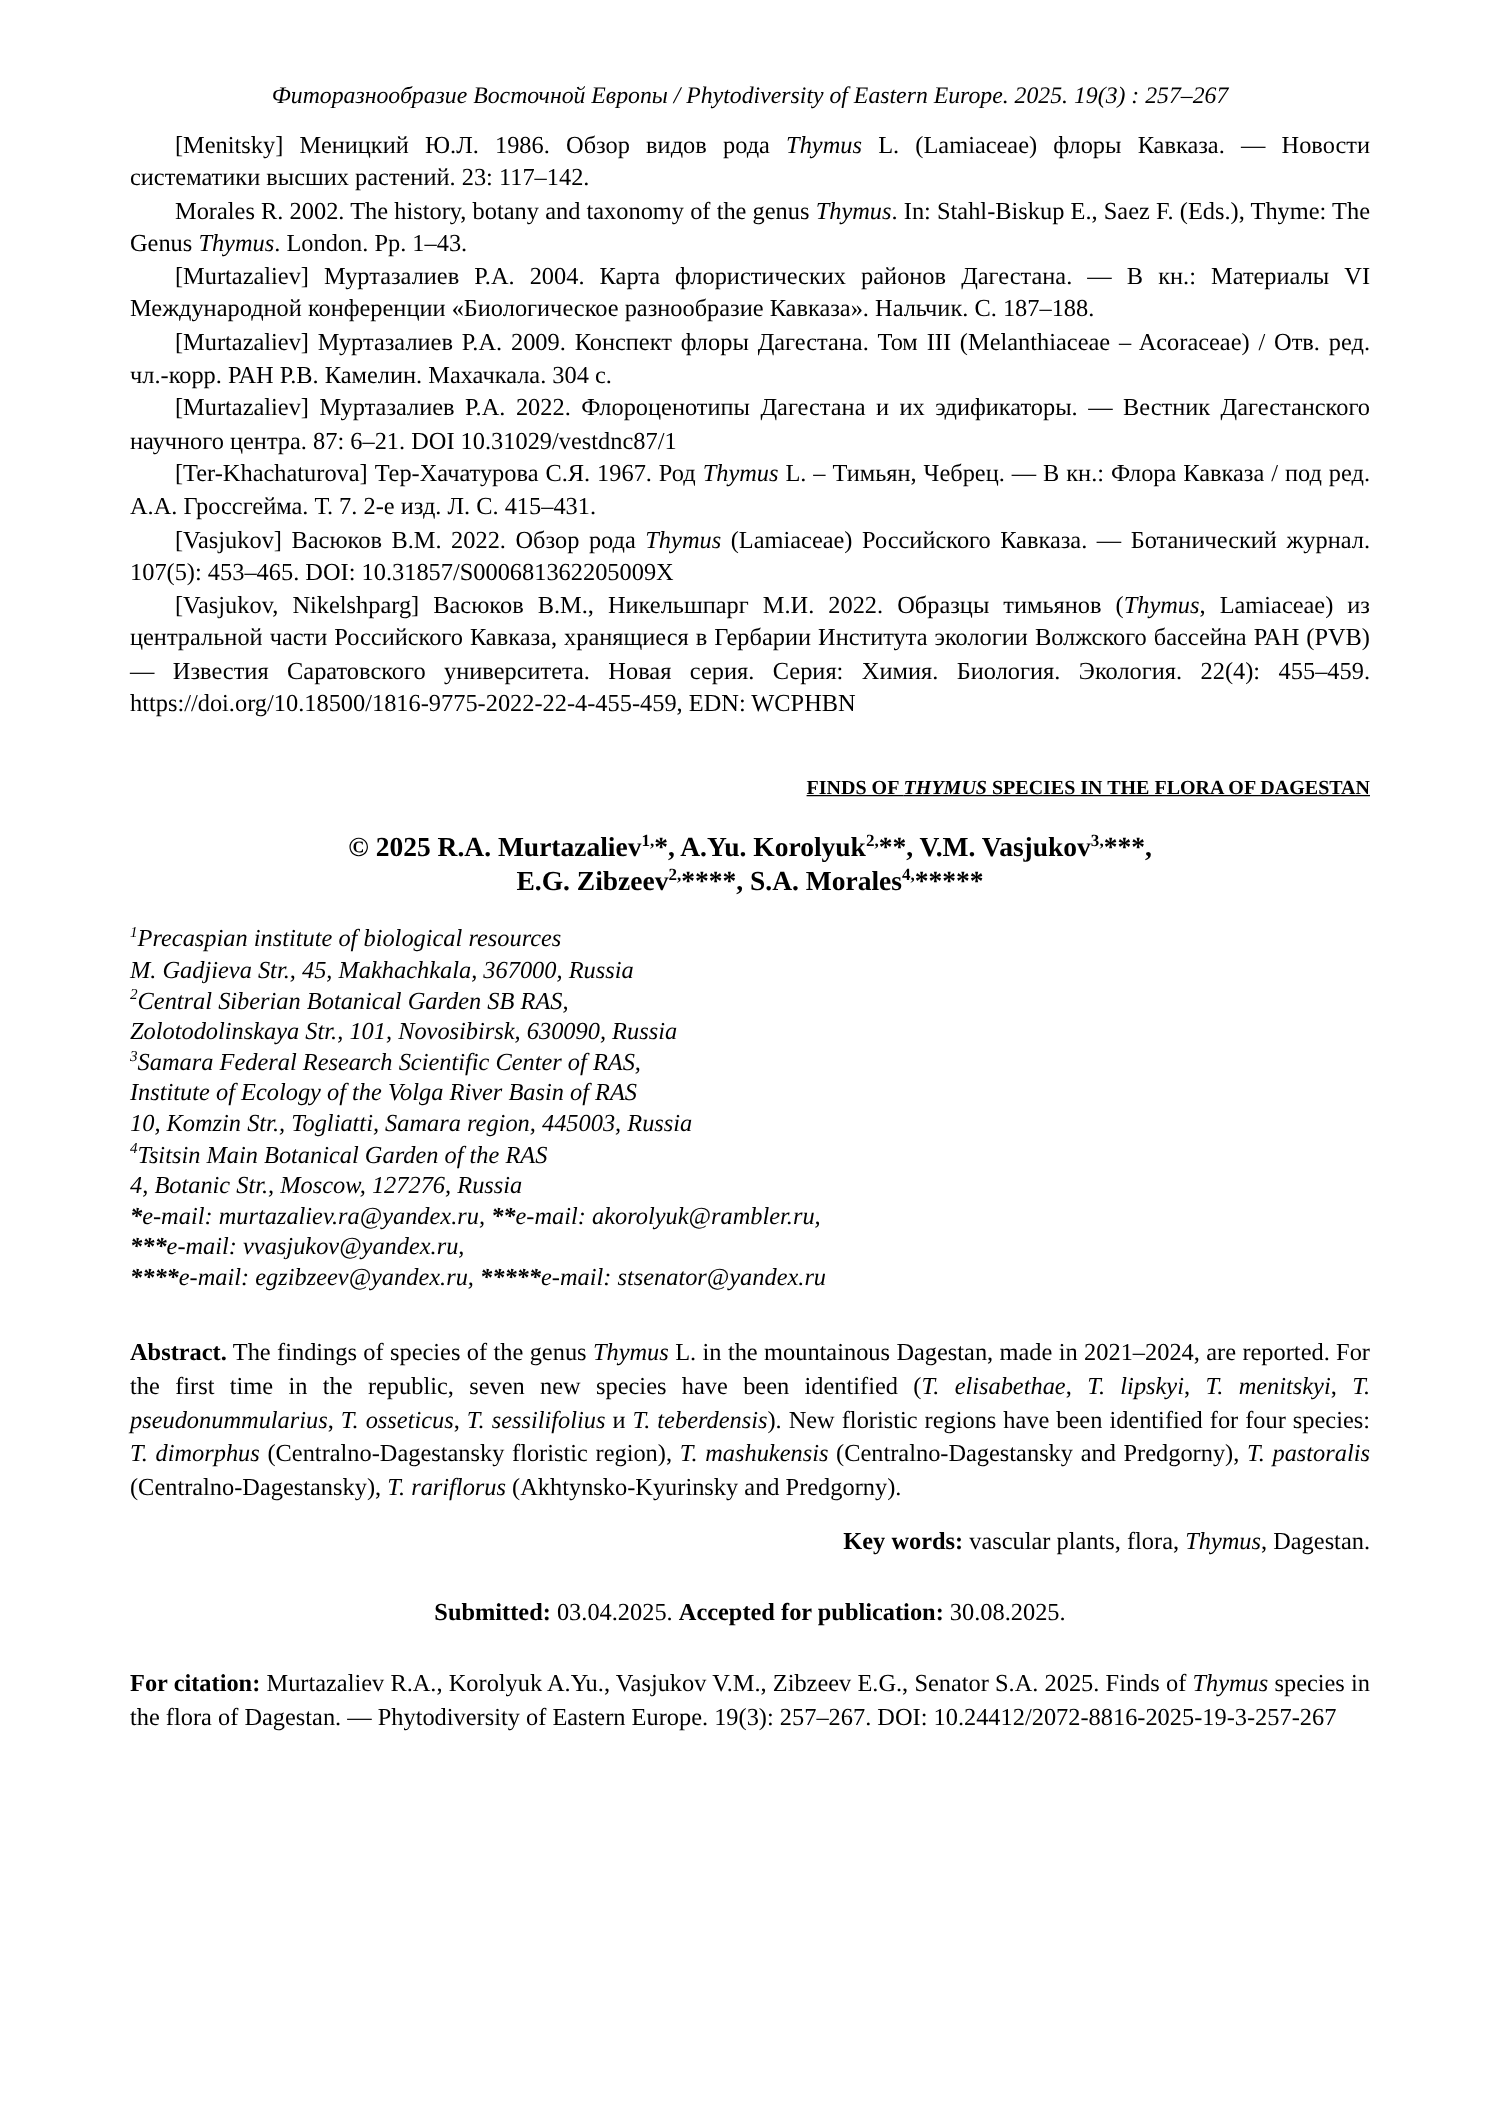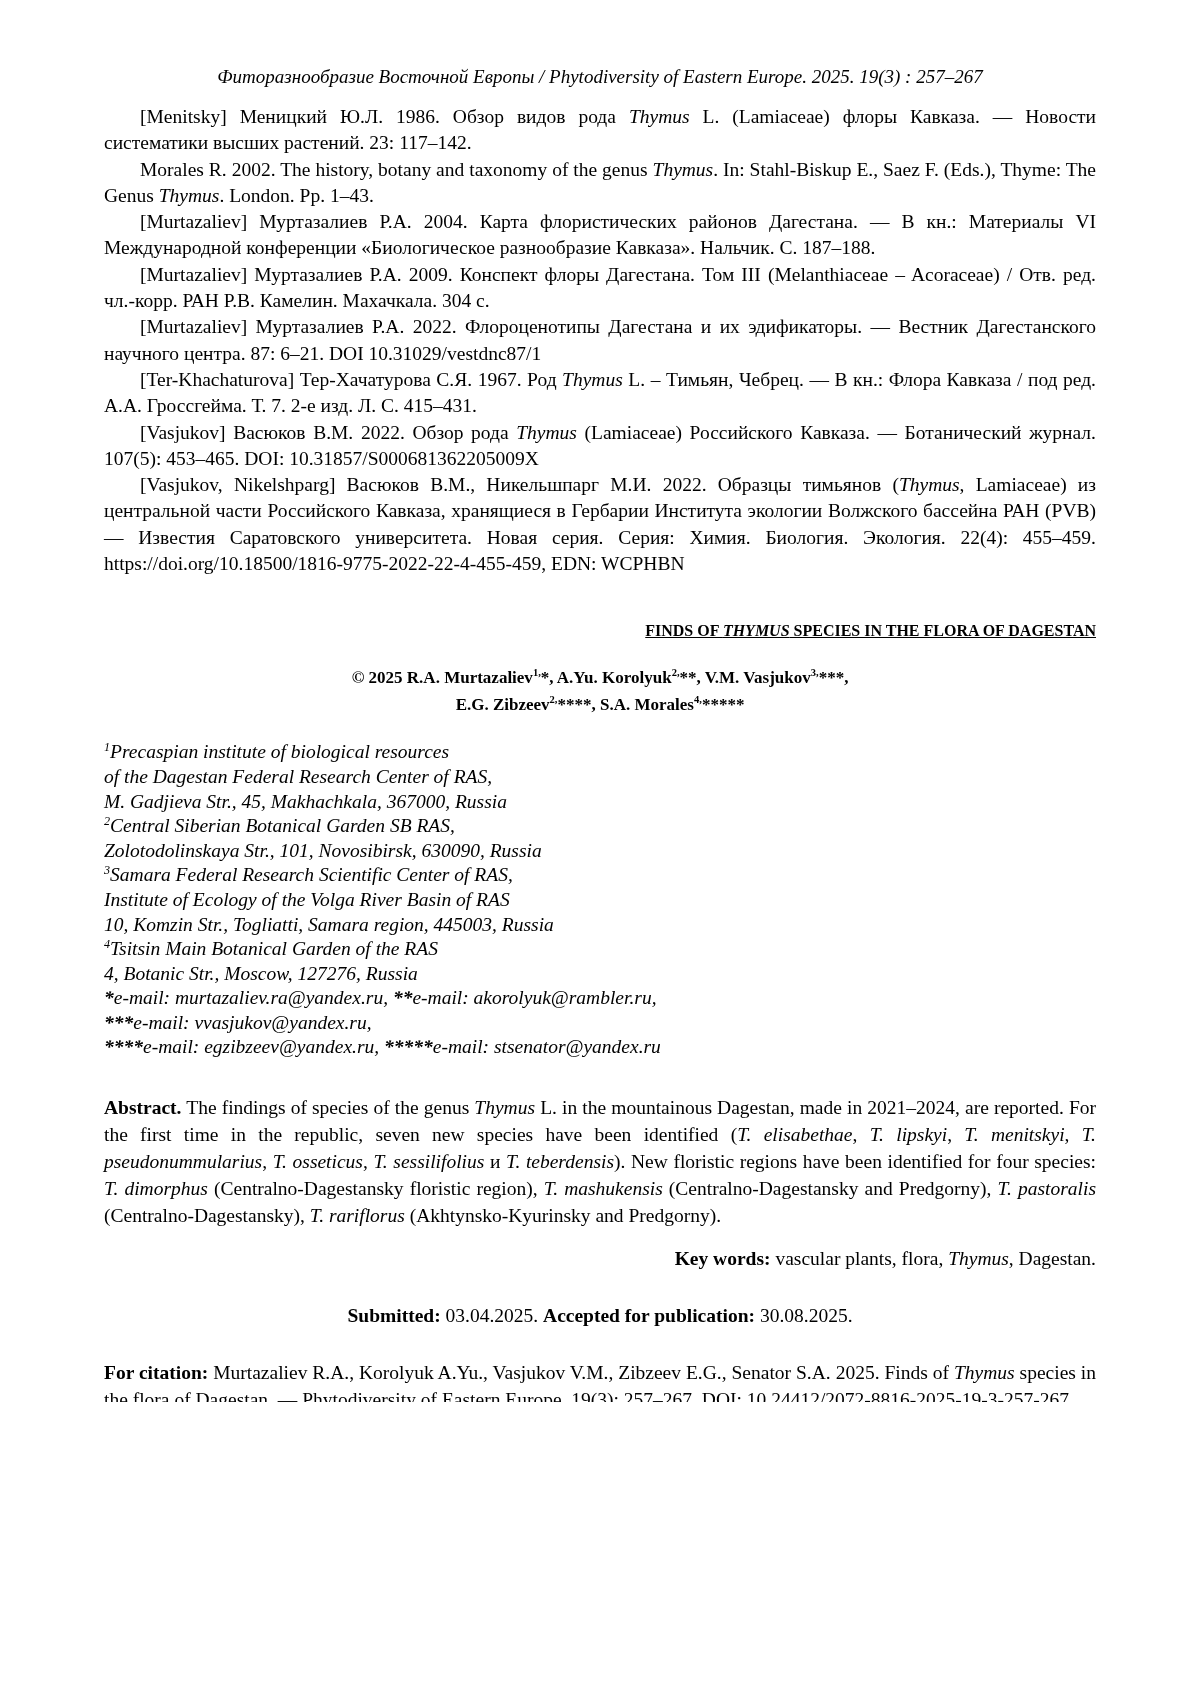--- a/index.html
+++ b/index.html
@@ -37,21 +37,21 @@
     font-weight: bold;
     font-size: 16px;
     line-height: 27px;
     text-decoration: underline;
   }
 
   .authors {
     margin: 20px 0 0 0;
     text-align: center;
     font-weight: bold;
-    font-size: 17px;
+    font-size: 22px;
     line-height: 27px;
   }
 
   .affiliations {
     margin: 22px 0 0 0;
     font-style: italic;
     font-size: 19.5px;
     line-height: 24.6px;
   }
 
@@ -107,21 +107,20 @@
 
     <h1 class="paper-title"><span>FINDS OF </span><span class="r-i">THYMUS</span><span> SPECIES IN THE FLORA OF DAGESTAN</span></h1>
 
     <div class="authors">
       <div><span>© 2025 R.A. Murtazaliev</span><sup>1,</sup><span>*, A.Yu. Korolyuk</span><sup>2,</sup><span>**, V.M. Vasjukov</span><sup>3,</sup><span>***,</span></div>
       <div><span>E.G. Zibzeev</span><sup>2,</sup><span>****, S.A. Morales</span><sup>4,</sup><span>*****</span></div>
     </div>
 
     <div class="affiliations">
       <div><sup>1</sup><span>Precaspian institute of biological resources</span></div>
-      <div><span>of the Dagestan Federal Research Center of RAS,</span></div>
       <div><span>M. Gadjieva Str., 45, Makhachkala, 367000, Russia</span></div>
       <div><sup>2</sup><span>Central Siberian Botanical Garden SB RAS,</span></div>
       <div><span>Zolotodolinskaya Str., 101, Novosibirsk, 630090, Russia</span></div>
       <div><sup>3</sup><span>Samara Federal Research Scientific Center of RAS,</span></div>
       <div><span>Institute of Ecology of the Volga River Basin of RAS</span></div>
       <div><span>10, Komzin Str., Togliatti, Samara region, 445003, Russia</span></div>
       <div><sup>4</sup><span>Tsitsin Main Botanical Garden of the RAS</span></div>
       <div><span>4, Botanic Str., Moscow, 127276, Russia</span></div>
       <div><span class="r-b">*</span><span>e-mail: murtazaliev.ra@yandex.ru, </span><span class="r-b">**</span><span>e-mail: akorolyuk@rambler.ru,</span></div>
       <div><span class="r-b">***</span><span>e-mail: vvasjukov@yandex.ru,</span></div>

